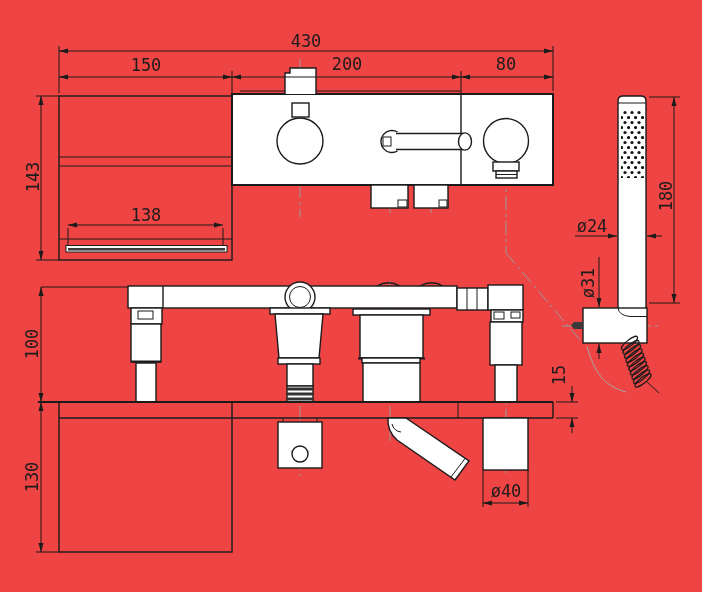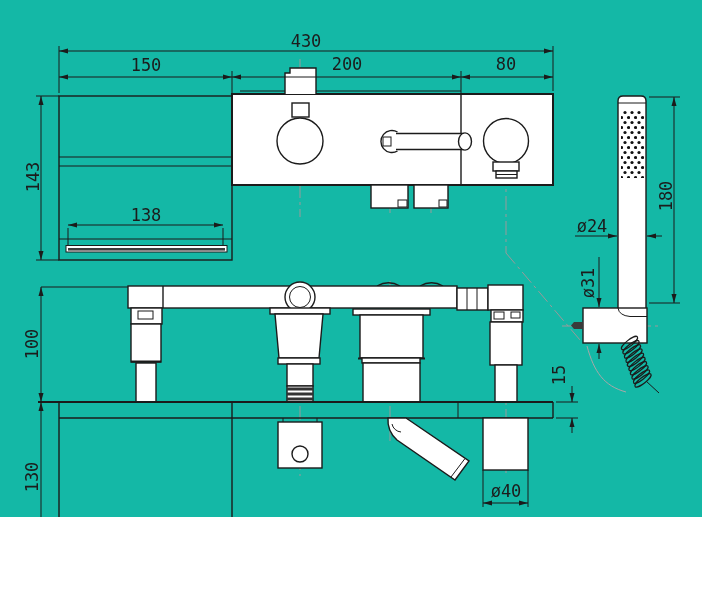--- a/index.html
+++ b/index.html
@@ -1,16 +1,16 @@
 <!DOCTYPE html>
 <html><head>
 <meta charset="utf-8">
 <style>
   html,body{margin:0;padding:0;background:#ffffff;}
-  .page{width:702px;height:517px;background:#14b8a6;position:relative;overflow:hidden;
+  .page{width:702px;height:592px;background:#ef4444;position:relative;overflow:hidden;
         font-family:"DejaVu Sans Mono","Liberation Mono",monospace;}
   svg{display:block}
   text{font-family:"DejaVu Sans Mono","Liberation Mono",monospace;
        font-size:17px;fill:#1c1c1c;}
   .thick{stroke:#1b1b1b;stroke-width:2;fill:none;}
   .med{stroke:#1b1b1b;stroke-width:1.4;fill:none;}
   .thin{stroke:#1b1b1b;stroke-width:1;fill:none;}
   .dim{stroke:#1b1b1b;stroke-width:1;fill:none;}
   .arrow{fill:#1b1b1b;stroke:none;}
   .cl{stroke:#9a9a9a;stroke-width:1;fill:none;stroke-dasharray:14 4 3 4;}

